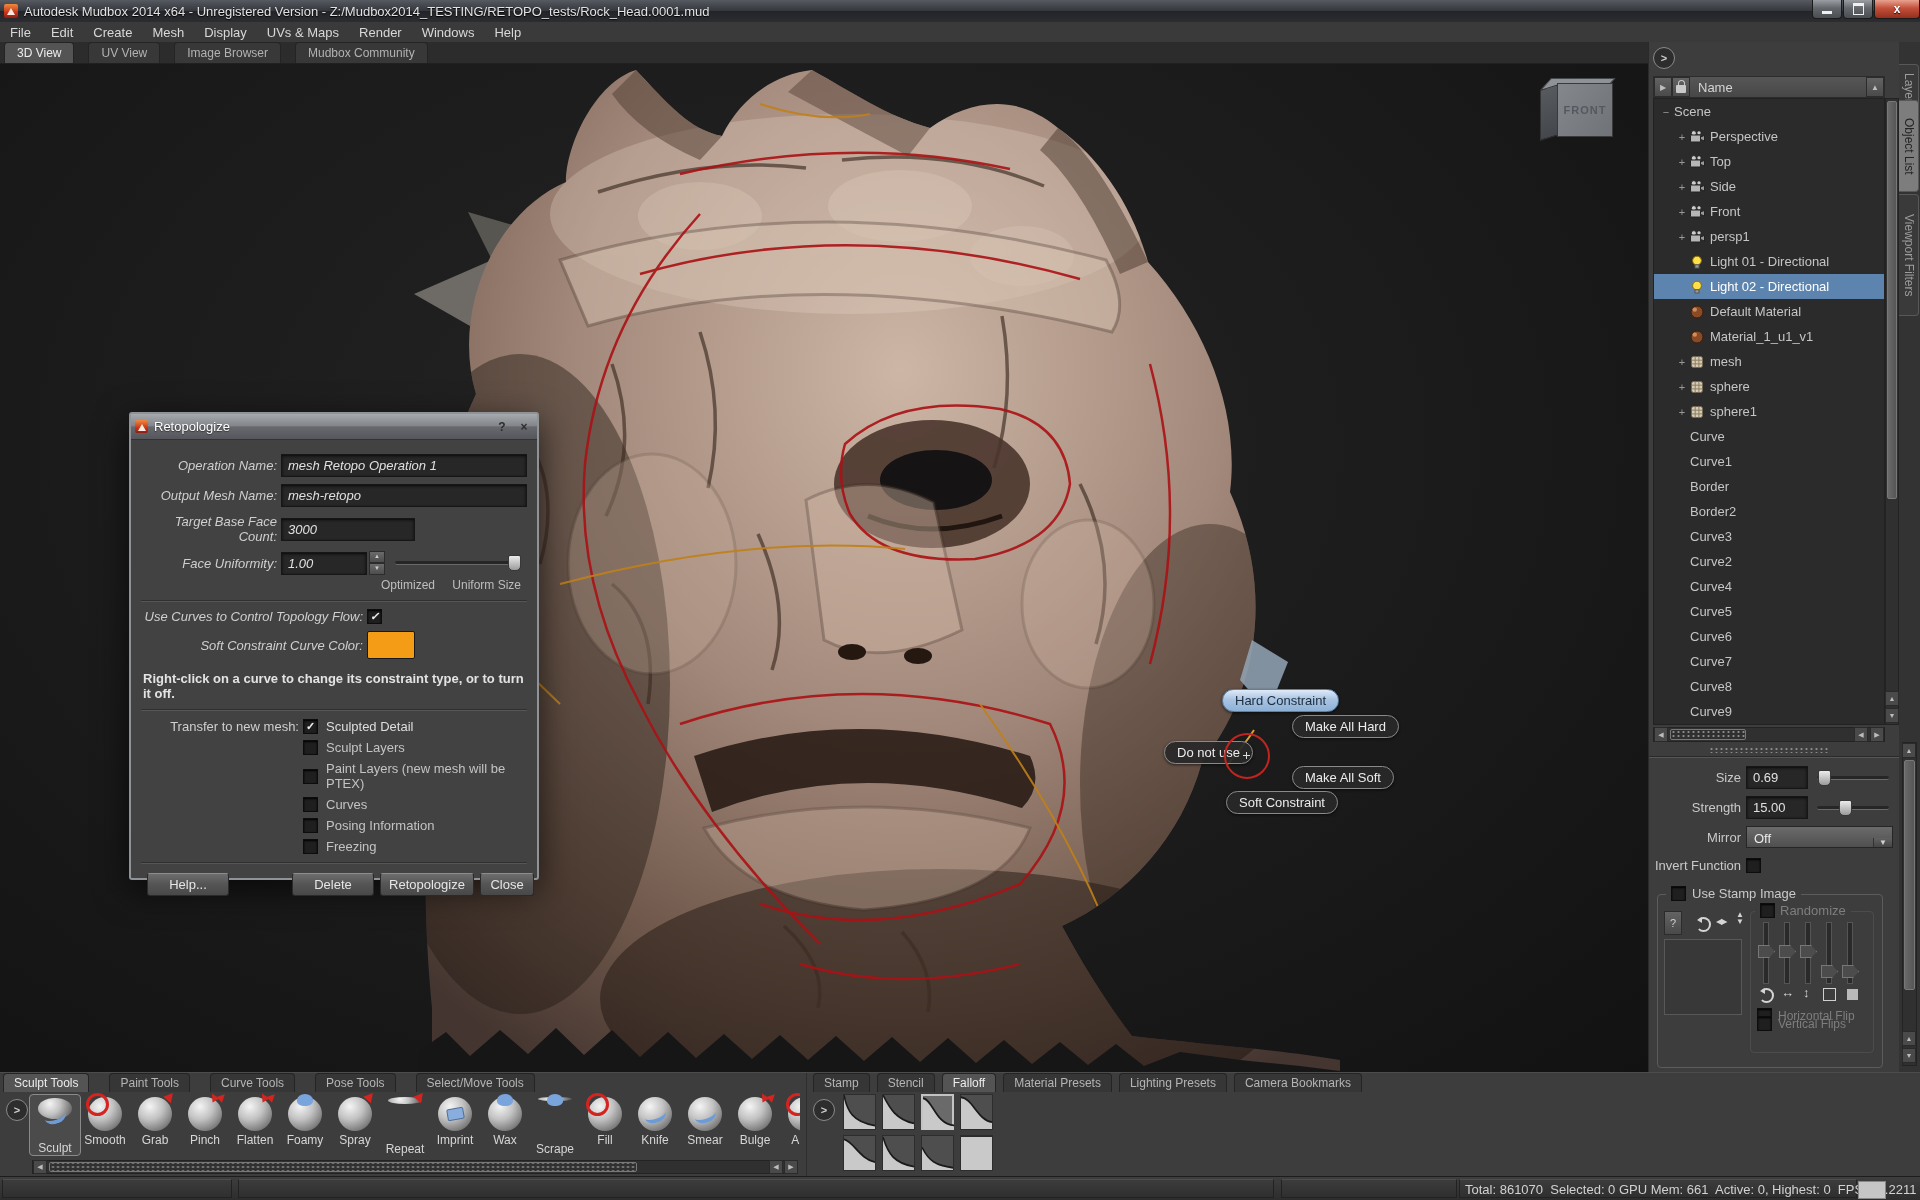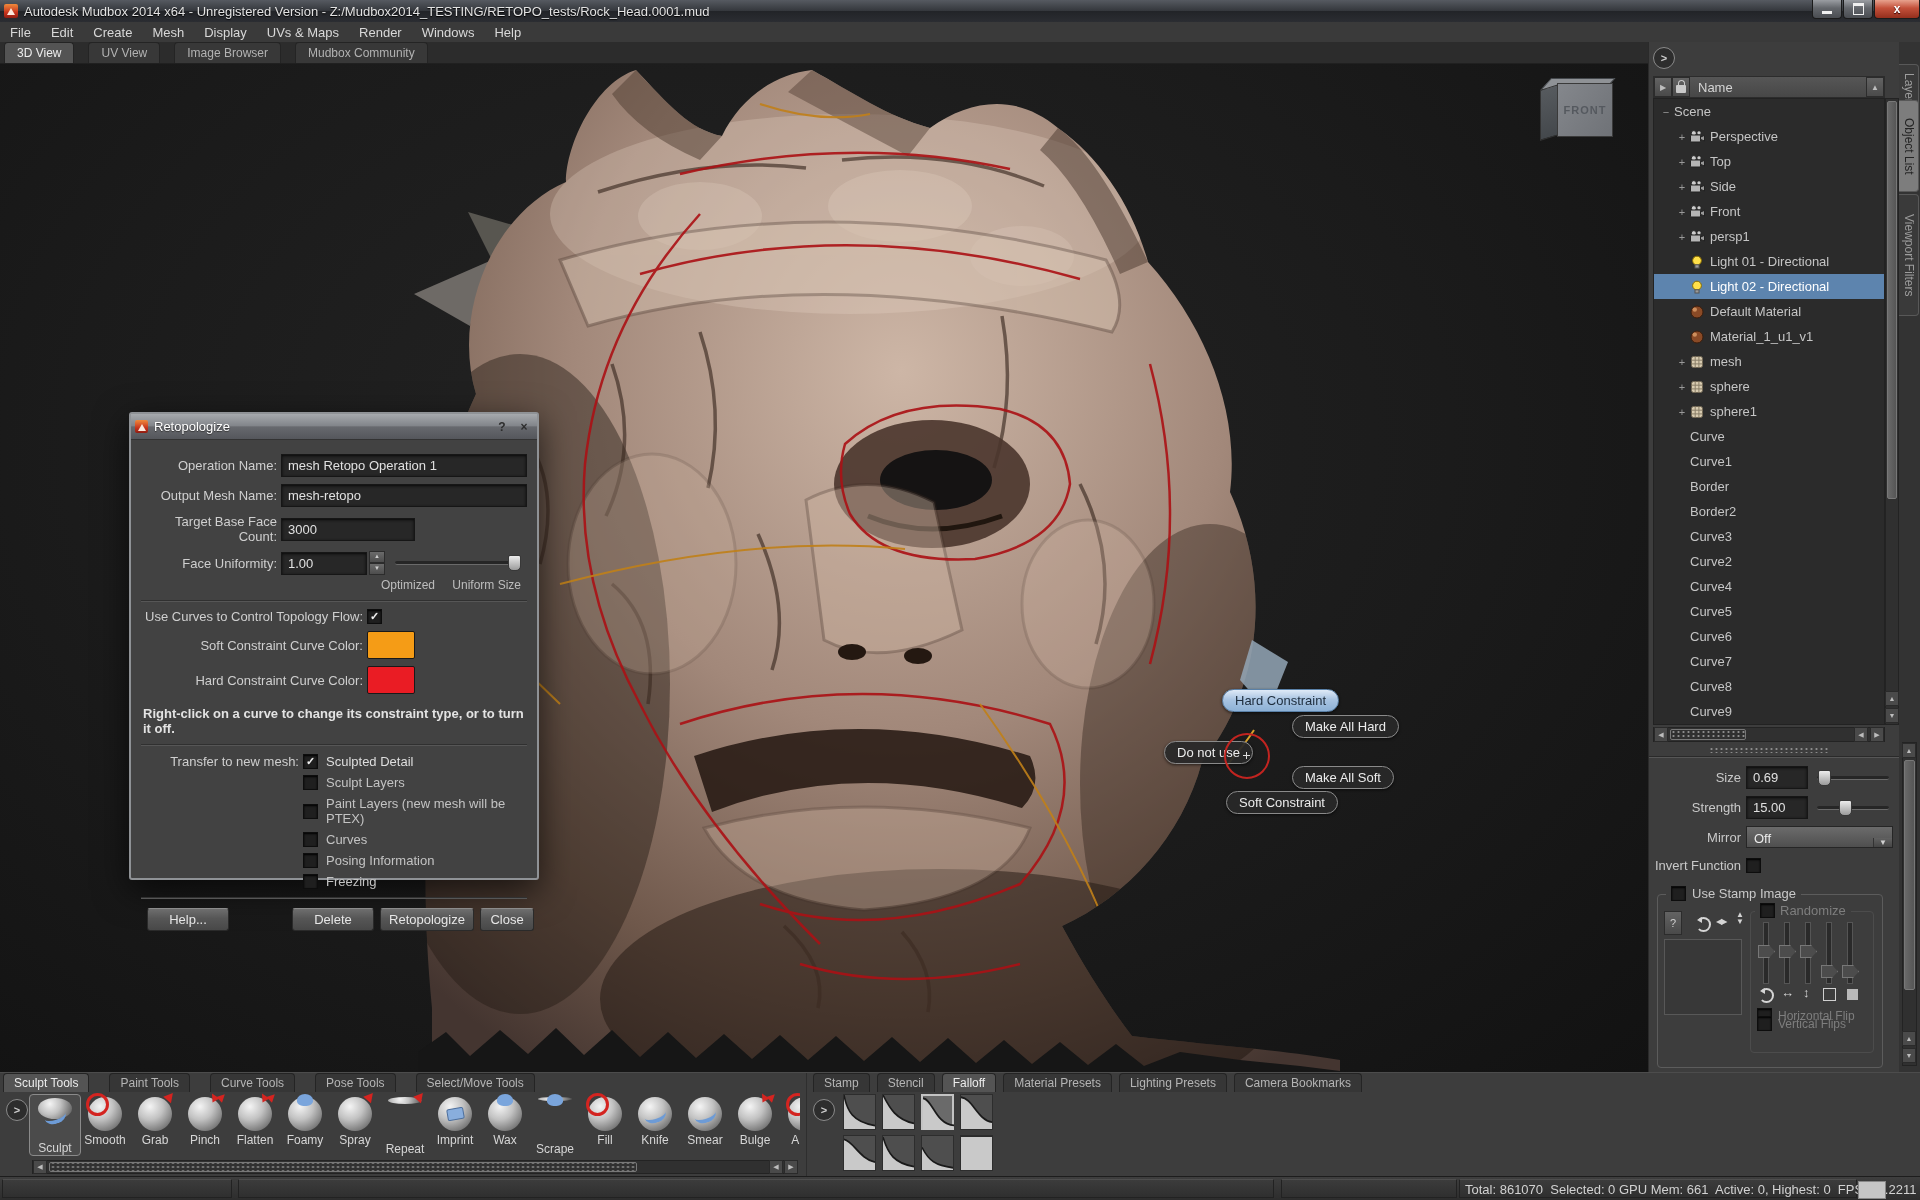--- a/index.html
+++ b/index.html
@@ -53,21 +53,21 @@
   #brush-cross::after{content:"";position:absolute;left:0;top:3px;width:7px;height:1px;background:#ddd;}
   
   #dialog{position:absolute;left:129px;top:412px;width:410px;height:468px;background:#424242;
     border:2px solid #8f9296;border-radius:3px;box-shadow:0 10px 34px rgba(0,0,0,.65);box-sizing:border-box;z-index:30;}
   #dlg-title{height:25px;background:linear-gradient(#a6a9ad,#83868b 46%,#67696e 52%,#55575c);
     display:flex;align-items:center;border-bottom:1px solid #333;}
   #dlg-title .app-ico{width:13px;height:13px;}
   #dlg-title-text{font-size:13px;color:#fff;text-shadow:0 1px 1px #333;}
   .dlg-tbtn{width:18px;height:17px;margin-right:4px;font-size:12px;font-weight:bold;color:#2d2d2d;
     display:flex;align-items:center;justify-content:center;}
-  .dlg-row{display:flex;align-items:center;margin:7px 10px 0 10px;font-size:13px;}
+  .dlg-row{display:flex;align-items:center;margin:7px 10px 0 10px;font-size:13px;font-style:italic;}
   .dlg-label{width:136px;text-align:right;color:#cfcfcf;flex:none;margin-right:4px;}
   .inp{background:#272727;border:1px solid #161616;box-shadow:inset 0 1px 3px rgba(0,0,0,.8);
     color:#e0e0e0;font-size:13px;padding:2px 6px;height:17px;line-height:17px;}
   .sep{height:1px;background:#303030;border-bottom:1px solid #565656;margin:8px 10px 0 10px;}
   .cb{width:13px;height:13px;background:#1f1f1f;border:1px solid #0d0d0d;box-shadow:inset 0 1px 2px #000;
     flex:none;display:flex;align-items:center;justify-content:center;color:#efefef;font-size:11px;font-weight:bold;}
   .swatch{width:46px;height:26px;border:1px solid #191919;border-radius:2px;}
   .btn3d{background:linear-gradient(#6e6e6e,#565656 45%,#484848);border:1px solid #2a2a2a;border-top-color:#8c8c8c;
     border-radius:3px;color:#e6e6e6;font-size:13px;text-align:center;padding:3px 0;}
   .spin{display:flex;flex-direction:column;margin-left:2px;}
@@ -330,24 +330,20 @@
     </div>
     <div class="sep"></div>
     <div class="dlg-row">
       <span class="dlg-label" style="width:222px;">Use Curves to Control Topology Flow:</span>
       <span class="cb">✓</span>
     </div>
     <div class="dlg-row">
       <span class="dlg-label" style="width:222px;">Soft Constraint Curve Color:</span>
       <span class="swatch" id="soft-swatch" style="background: rgb(245, 156, 22);"></span>
     </div>
-    <div class="dlg-row">
-      <span class="dlg-label" style="width:222px;">Hard Constraint Curve Color:</span>
-      <span class="swatch" id="hard-swatch" style="background: rgb(234, 28, 36);"></span>
-    </div>
     <div style="margin:12px 12px 0;font-size:13px;font-weight:bold;color:#e3e3e3;">Right-click on a curve to change its constraint type, or to turn it off.</div>
     <div class="sep"></div>
     <div id="transferblock" style="margin:8px 10px 0;">
         <div style="display: flex; align-items: center; margin-top: 0px; font-size: 13px;">
           <span class="dlg-label" style="width: 158px;">Transfer to new mesh:</span>
           <span class="cb">✓</span>
           <span style="margin-left: 8px; color: rgb(222, 222, 222);">Sculpted Detail</span>
         </div>
         <div style="display: flex; align-items: center; margin-top: 6px; font-size: 13px;">
           <span class="dlg-label" style="width: 158px;"></span>

